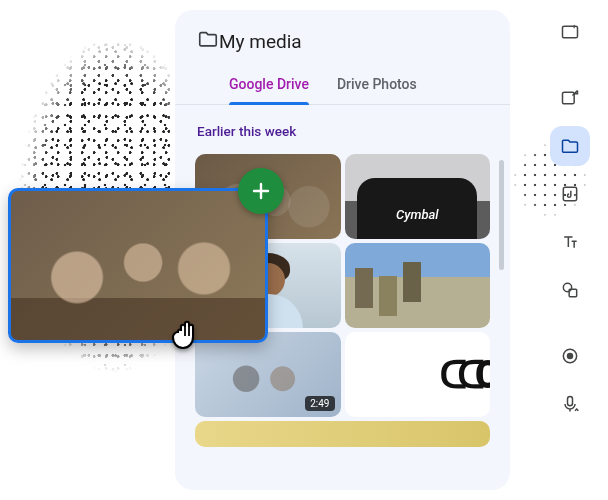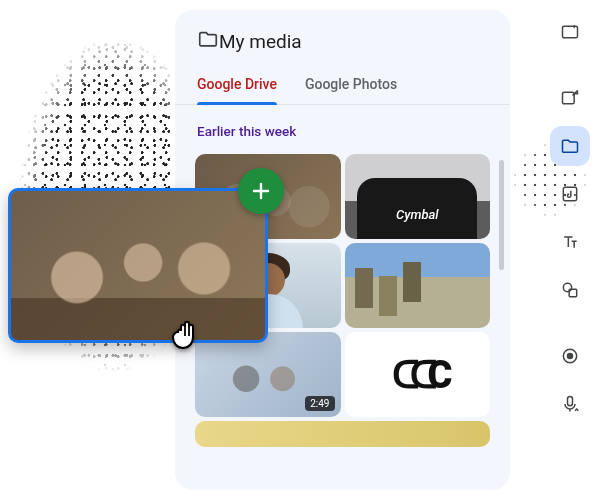--- a/index.html
+++ b/index.html
@@ -37,21 +37,22 @@
   }
   .tab {
     font-size: 14px;
     color: #5f6368;
     padding: 8px 0 12px 0;
     cursor: pointer;
     font-weight: 500;
     position: relative;
   }
   .tab.active {
-    color: #b91c1c;
+    color: #a21caf;
+    margin-left: 32px;
   }
   .tab.active::after {
     content: "";
     position: absolute;
     left: 0; right: 0; bottom: -1px;
     height: 3px;
     background: #1a73e8;
     border-radius: 3px 3px 0 0;
   }
   .section-heading {
@@ -90,21 +91,21 @@
   .thumb.portrait .head { width:34px; height:34px; border-radius:50%; background:#9a6e4c; position:relative; top:-6px; }
   .thumb.portrait .body { position:absolute; bottom:0; width:70px; height:34px; background:#cfe0ef; border-radius:40px 40px 0 0; }
   .thumb.portrait .hair { position:absolute; top:10px; width:44px; height:30px; background:#3a2a1e; border-radius:50% 50% 40% 40%; }
   .thumb.city { background: linear-gradient(180deg,#7fa9d8 40%, #b5b093 40%); }
   .thumb.city::after { content:""; position:absolute; left:10px; bottom:20px; width:18px; height:40px; background:#736a51; box-shadow: 24px 8px 0 #8a825e, 48px -6px 0 #6a6248; }
   .thumb.two { background: linear-gradient(135deg,#c9d6e4,#9fb3c9); }
   .thumb.two::after { content:""; position:absolute; inset:0; background:
     radial-gradient(circle at 35% 55%, rgba(60,50,40,.4) 12%, transparent 13%),
     radial-gradient(circle at 60% 55%, rgba(120,80,40,.35) 12%, transparent 13%);
   }
-  .thumb.logo { background:#fff; display:flex; align-items:center; justify-content:center; }
+  .thumb.logo { background:#fff; display:flex; align-items:center; justify-content:flex-end; }
   .thumb.logo .cc { font-size:38px; font-weight:900; letter-spacing:-10px; color:#111; }
   .thumb .duration {
     position:absolute; right:6px; bottom:6px;
     background:rgba(0,0,0,.7); color:#fff; font-size:10px;
     padding:2px 5px; border-radius:4px;
   }
   .thumb.strip { background: linear-gradient(90deg,#e9d78a,#d8c56a); grid-column: span 2; height:26px; }
   .scrollbar {
     position:absolute; right:6px; top:150px; width:5px; height:110px;
     background:#c6cbd4; border-radius:3px;
@@ -193,21 +194,21 @@
     <span class="folder-icon">
       <svg viewBox="0 0 24 24" width="22" height="22" fill="none" stroke="currentColor" stroke-width="1.8">
           <path d="M3 6.5A1.5 1.5 0 0 1 4.5 5H10l2 2.2h7.5A1.5 1.5 0 0 1 21 8.7V18a1.5 1.5 0 0 1-1.5 1.5h-15A1.5 1.5 0 0 1 3 18V6.5Z"></path>
         </svg>
     </span>
     <span class="panel-title">My media</span>
   </div>
 
   <div class="tabs">
     <div class="tab active">Google Drive</div>
-    <div class="tab">Google Photos</div>
+    <div class="tab">Drive Photos</div>
   </div>
 
   <div class="section-heading">Earlier this week</div>
 
   <div class="grid">
     <div class="thumb people1"></div>
     <div class="thumb tshirt">
       <div class="shirt"></div>
       <span class="label">Cymbal</span>
     </div>

